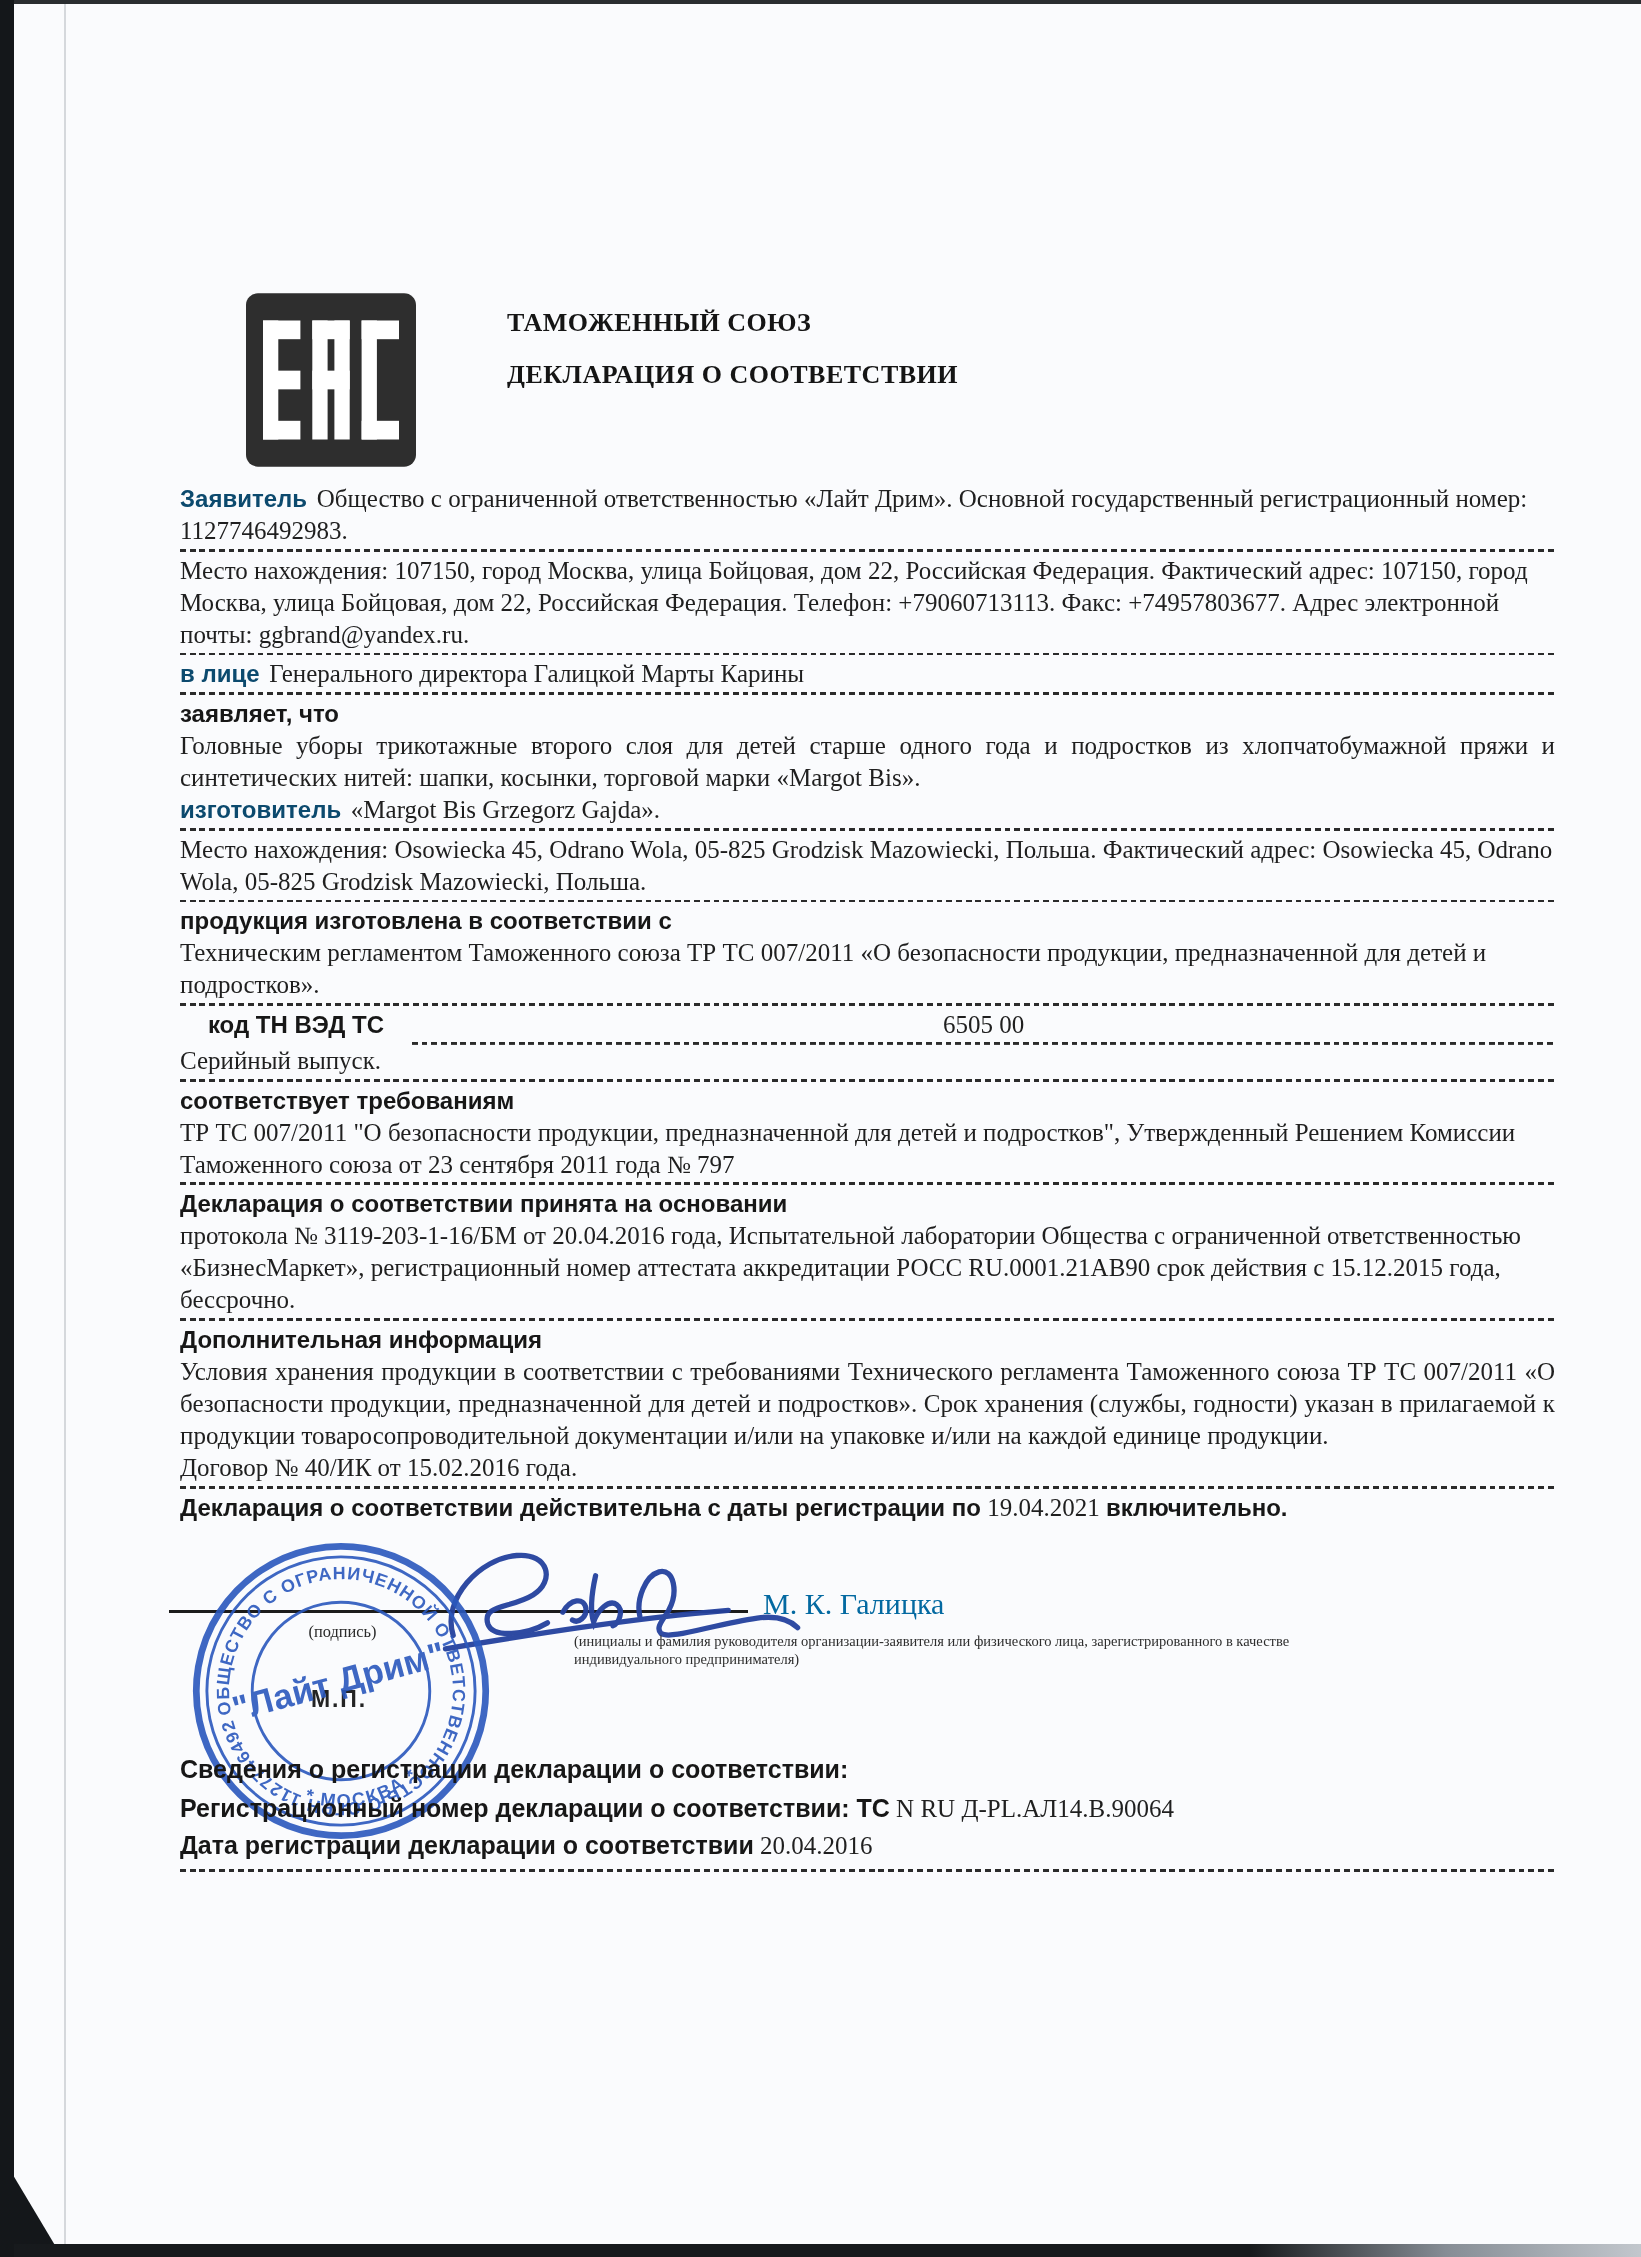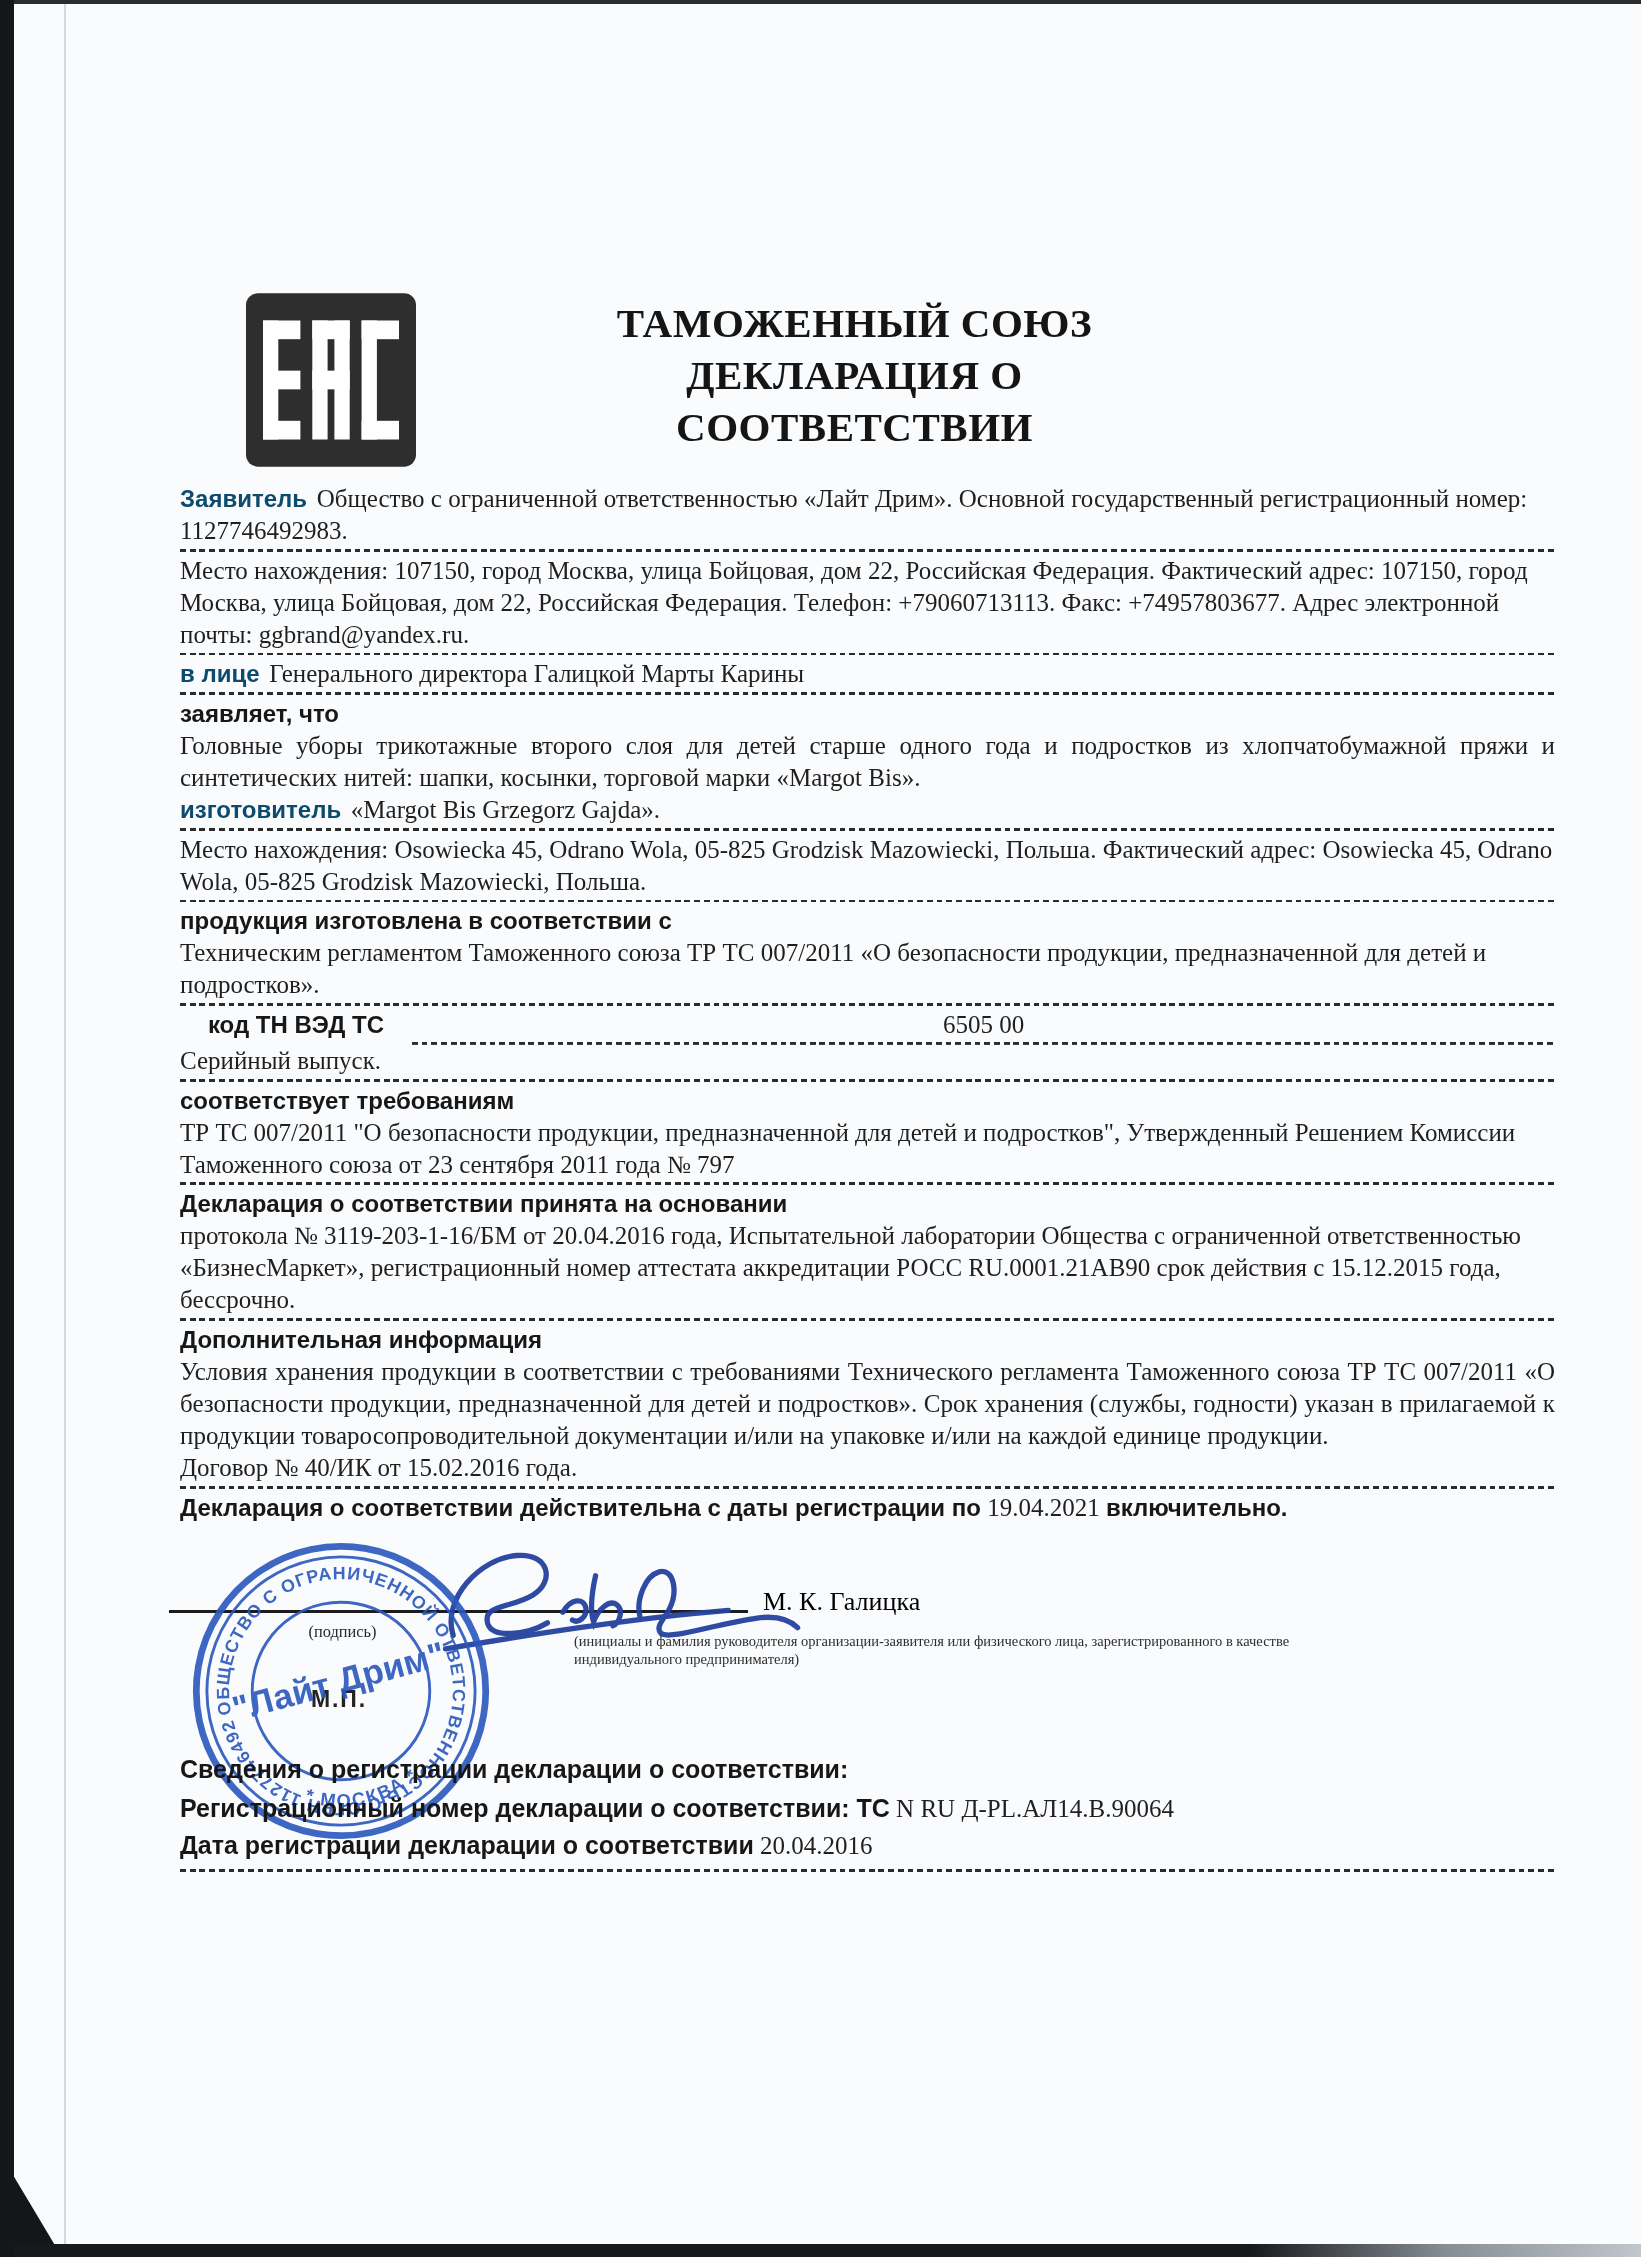--- a/index.html
+++ b/index.html
@@ -11,22 +11,22 @@
   
   .edge-top{position:absolute;left:0;top:0;width:100%;height:3.9px;background:#2a2d30;}
   .edge-left{position:absolute;left:0;top:0;width:13.5px;height:100%;background:#14171a;}
   .corner-bl{position:absolute;left:0;bottom:0;width:62px;height:83px;background:#14171a;
     clip-path:polygon(0 0,20% 0,100% 100%,0 100%);}
   .edge-bottom{position:absolute;left:13.5px;right:0;bottom:0;height:13.5px;
     background:linear-gradient(90deg,#171a1d 0%,#171a1d 76%,#868d95 88%,#c2c7cd 100%);}
   .scanline-v{position:absolute;left:64px;top:3.9px;bottom:13.5px;width:1.9px;background:#d5d8dc;}
   
   .eac-logo{position:absolute;left:246px;top:293px;width:170px;height:174px;}
-  .doc-title{position:absolute;left:507px;top:297px;width:695px;text-align:center;
-    font-weight:bold;font-size:41px;line-height:52px;letter-spacing:0.5px;color:#151515;}
+  .doc-title{position:absolute;left:507px;top:297px;width:695px;
+    font-weight:bold;font-size:26px;line-height:52px;letter-spacing:0.5px;color:#151515;}
   
   .col{position:absolute;left:180px;top:483px;width:1375px;font-size:25px;line-height:32px;}
   .col p{margin:0;}
   .lbl{font-family:"Liberation Sans",sans-serif;font-weight:bold;font-size:24px;color:#0c4a6e;margin-right:9.7px;}
   .head{font-family:"Liberation Sans",sans-serif;font-weight:bold;font-size:24px;color:#171717;}
   .sep{height:2.9px;margin:1.9px 0 2.9px 0;
     background:repeating-linear-gradient(90deg,#2b2b2b 0 5.8px,transparent 5.8px 9.7px);}
   .just{text-align:justify;font-family:Liberation Serif, serif;}
   .g-accord{margin-top:11.6px;}
   .g-tnved{text-align:center;}
@@ -35,21 +35,21 @@
   .tn-row{display:flex;align-items:baseline;}
   .tn-label{flex:0 0 232px;}
   .tn-fill{flex:1;padding-bottom:3.9px;
     background:repeating-linear-gradient(90deg,#2b2b2b 0 5.8px,transparent 5.8px 9.7px);
     background-size:100% 2.9px;background-repeat:no-repeat;background-position:0 100%;}
   
   .sig-line{position:absolute;left:169px;top:1610px;width:579px;height:2.9px;background:#1c1c1c;}
   .sig-caption{position:absolute;left:246px;top:1622px;width:193px;text-align:center;
     font-size:16.4px;color:#2a2a2a;}
   .sig-svg{position:absolute;left:439px;top:1543px;width:367px;height:127px;}
-  .sig-name{position:absolute;left:763px;top:1587px;font-size:26px;color:#000000;}
+  .sig-name{position:absolute;left:763px;top:1587px;font-size:30px;color:#0369a1;}
   .sig-note{position:absolute;left:574px;top:1632px;width:748px;
     font-family:Liberation Serif, serif;font-size:14.5px;line-height:18.3px;color:#2e2e2e;}
   .sig-mp{position:absolute;left:311px;top:1686px;font-family:"Liberation Sans",sans-serif;
     font-weight:bold;font-size:23px;letter-spacing:1.9px;color:#232323;}
   .stamp{position:absolute;left:172px;top:1527px;width:338px;height:328px;opacity:.9;}
   .reg-head{position:absolute;left:180px;top:1755px;}
   .reg-number{position:absolute;left:180px;top:1794px;}
   .reg-date{position:absolute;left:180px;top:1831px;}
   .reg-line{font-size:25px;}
   .reg-line .head{font-size:25px;}

